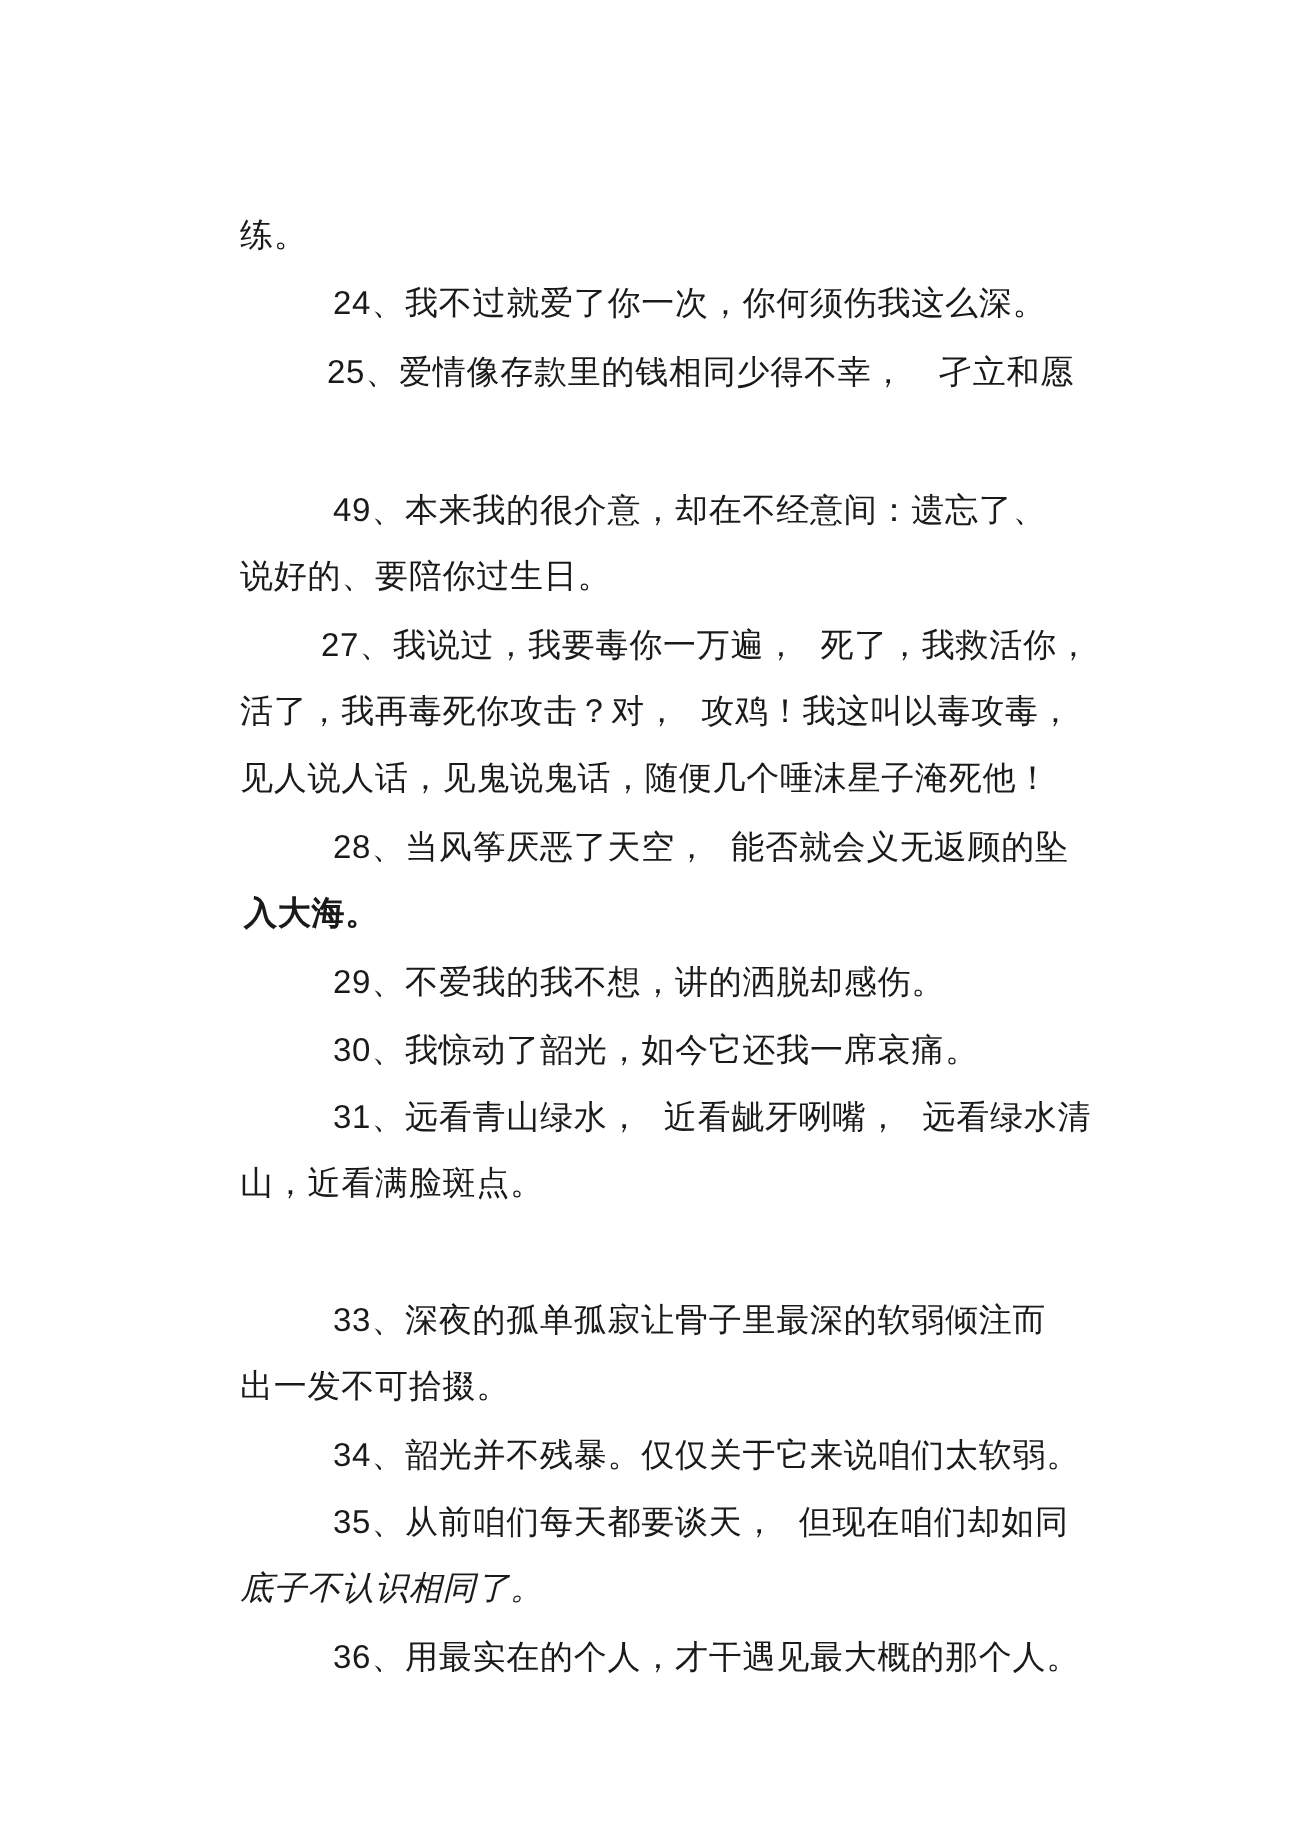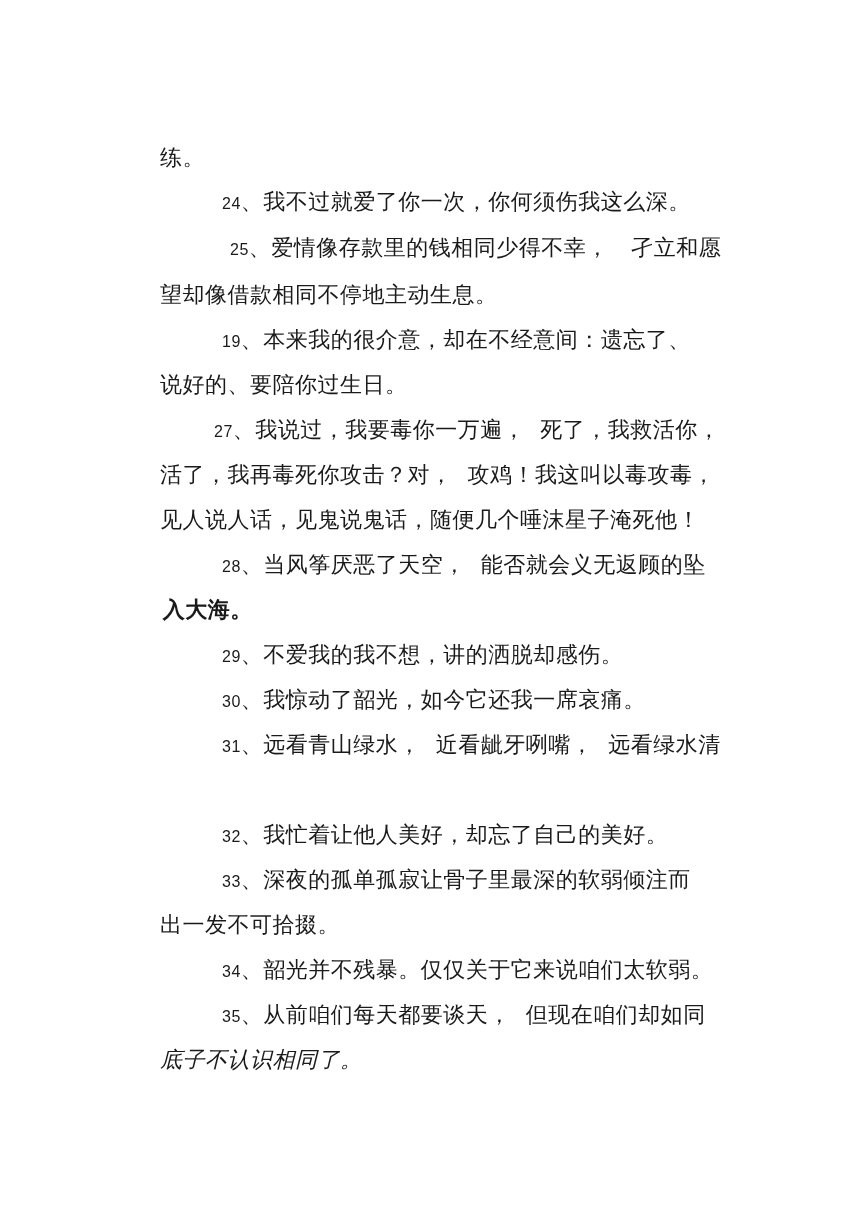--- a/index.html
+++ b/index.html
@@ -25,46 +25,43 @@
     .line {
       position: absolute;
       font-size: 22px;
       line-height: 30px;
       height: 30px;
       white-space: pre;
       letter-spacing: 0.5px;
     }
     .num {
       font-family: "Liberation Sans", sans-serif;
-      font-size: 16px;
+      font-size: 22px;
     }
   </style>
 </head>
 <body>
 
 <div class="page">
 
   <div class="line" style="left:130px; top:113px;">
     <span>练。</span>
   </div>
 
   <div class="line" style="left:192px; top:157px;">
     <span class="num">24</span><span>、我不过就爱了你一次，你何须伤我这么深。</span>
   </div>
 
-  <div class="line" style="left:200px; top:203px;">
+  <div class="line" style="left:188px; top:203px;">
     <span class="num">25</span><span>、爱情像存款里的钱相同少得不幸，   孑立和愿</span>
   </div>
 
-  <div class="line" style="left:130px; top:250px;">
-    <span>望却像借款相同不停地主动生息。</span>
-  </div>
 
   <div class="line" style="left:192px; top:295px;">
-    <span class="num">19</span><span>、本来我的很介意，却在不经意间：遗忘了、</span>
+    <span class="num">49</span><span>、本来我的很介意，却在不经意间：遗忘了、</span>
   </div>
 
   <div class="line" style="left:130px; top:340px;">
     <span>说好的、要陪你过生日。</span>
   </div>
 
   <div class="line" style="left:184px; top:385px;">
     <span class="num">27</span><span>、我说过，我要毒你一万遍，  死了，我救活你，</span>
   </div>
 
@@ -89,24 +86,24 @@
   </div>
 
   <div class="line" style="left:192px; top:655px;">
     <span class="num">30</span><span>、我惊动了韶光，如今它还我一席哀痛。</span>
   </div>
 
   <div class="line" style="left:192px; top:700px;">
     <span class="num">31</span><span>、远看青山绿水，  近看龇牙咧嘴，  远看绿水清</span>
   </div>
 
+  <div class="line" style="left:130px; top:745px;">
+    <span>山，近看满脸斑点。</span>
+  </div>
 
-  <div class="line" style="left:192px; top:790px;">
-    <span class="num">32</span><span>、我忙着让他人美好，却忘了自己的美好。</span>
-  </div>
 
   <div class="line" style="left:192px; top:835px;">
     <span class="num">33</span><span>、深夜的孤单孤寂让骨子里最深的软弱倾注而</span>
   </div>
 
   <div class="line" style="left:130px; top:880px;">
     <span>出一发不可拾掇。</span>
   </div>
 
   <div class="line" style="left:192px; top:925px;text-align:center;">
@@ -114,14 +111,17 @@
   </div>
 
   <div class="line" style="left:192px; top:970px;">
     <span class="num">35</span><span>、从前咱们每天都要谈天，  但现在咱们却如同</span>
   </div>
 
   <div class="line" style="left:130px; top:1015px;font-style:italic;">
     <span>底子不认识相同了。</span>
   </div>
 
+  <div class="line" style="left:192px; top:1060px;">
+    <span class="num">36</span><span>、用最实在的个人，才干遇见最大概的那个人。</span>
+  </div>
 
 </div>
 
 </body></html>

